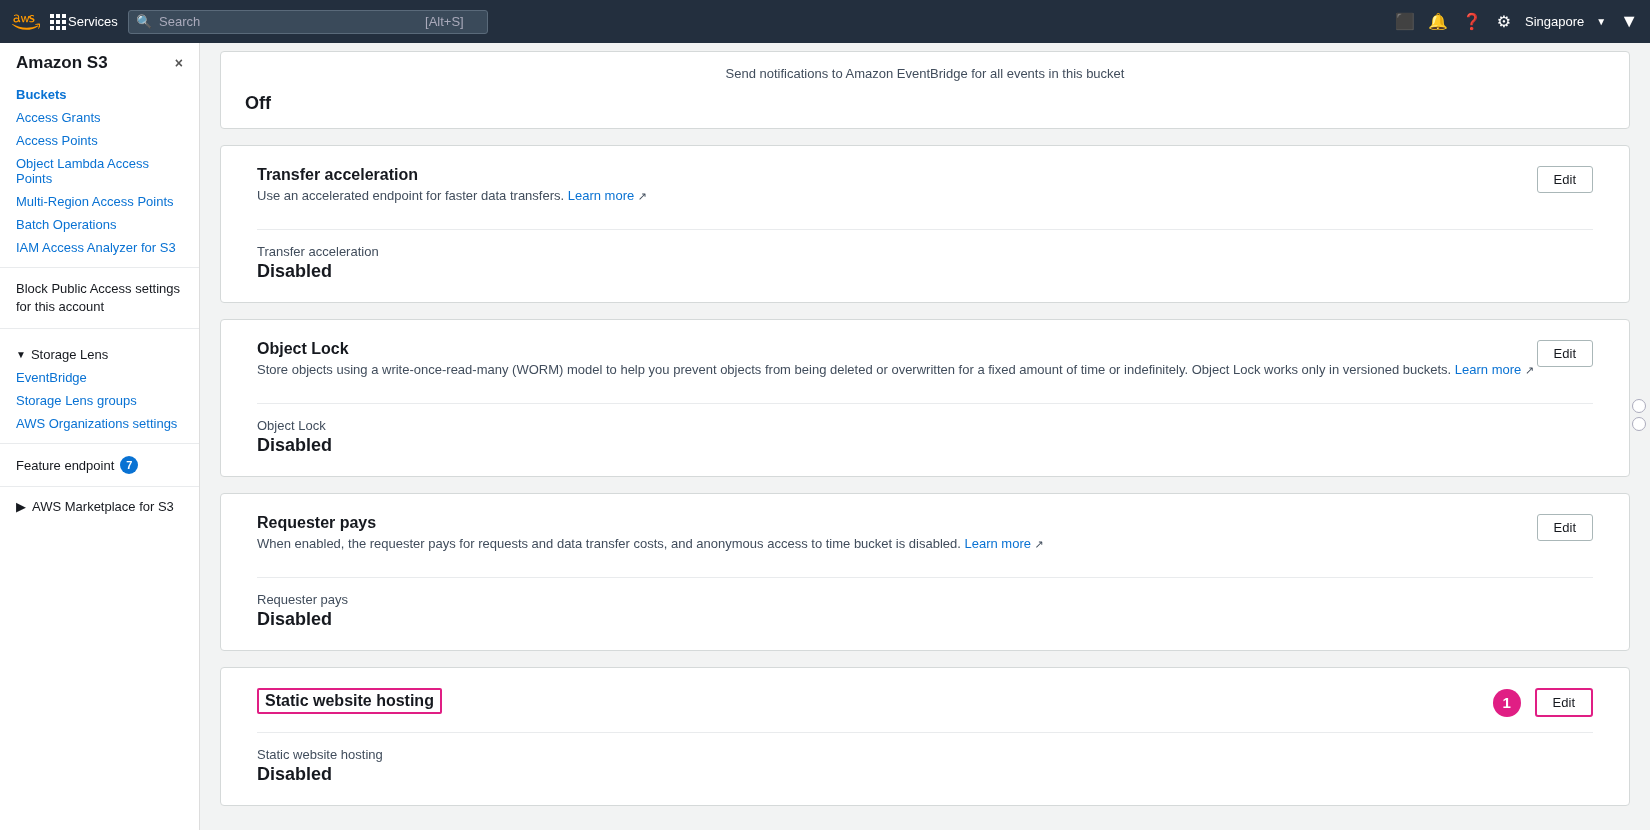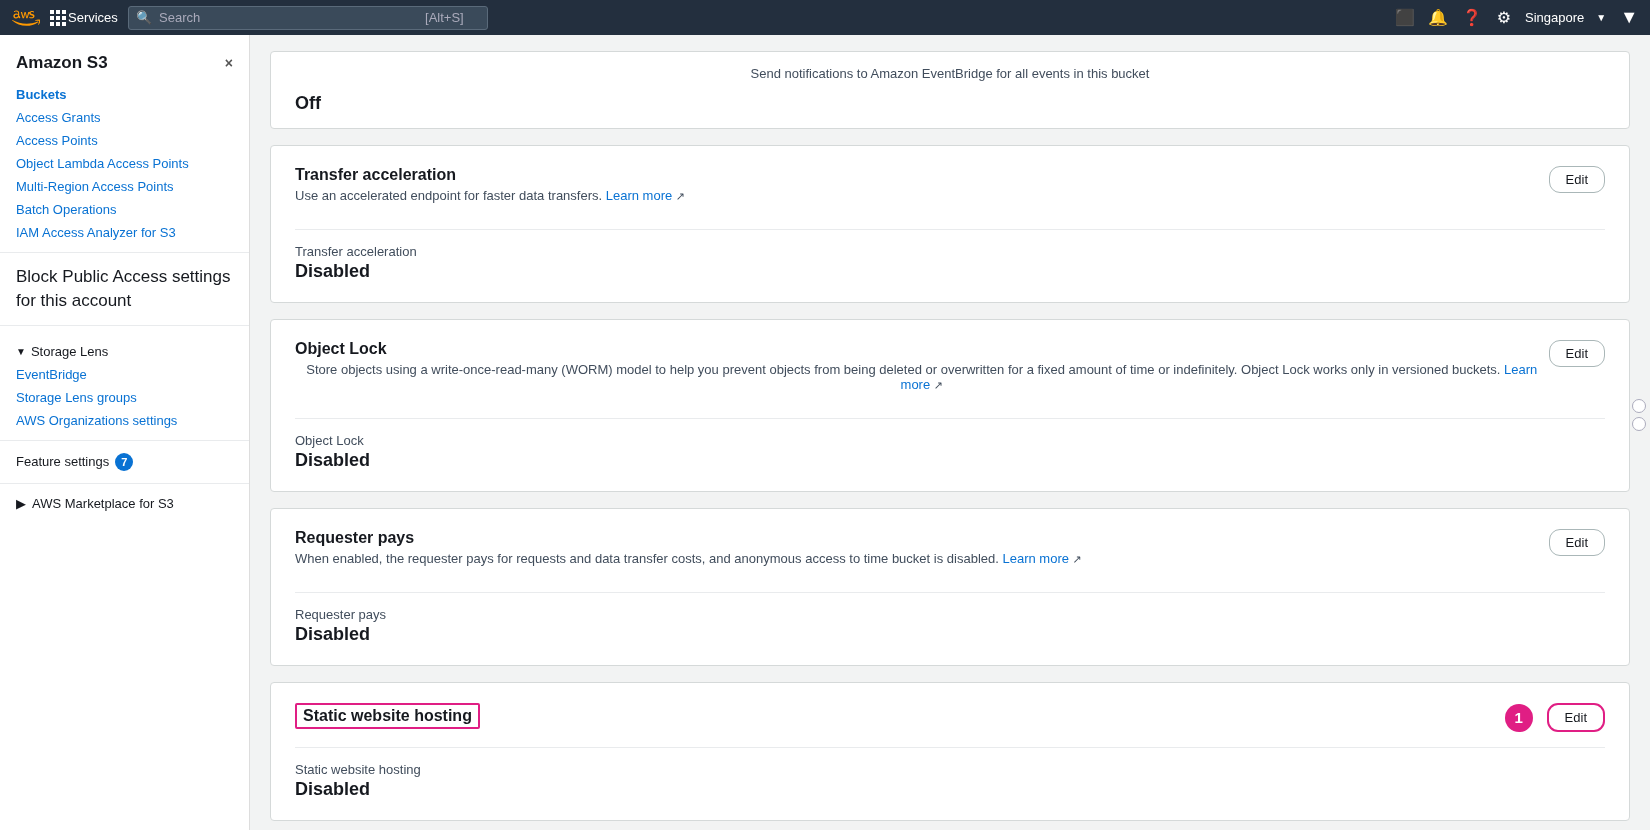--- a/index.html
+++ b/index.html
@@ -1,20 +1,20 @@
 <!DOCTYPE html>
 <html><head>
   <meta charset="utf-8">
   <style>
     * { box-sizing: border-box; margin: 0; padding: 0; }
     body { font-family: "Amazon Ember", "Helvetica Neue", Arial, sans-serif; font-size: 13px; background: #f2f3f3; color: #16191f; }
 
     
     .top-nav {
-      display: flex; align-items: center; background: #232f3e; height: 35px;
+      display: flex; align-items: center; background: #232f3e; height: 43px;
       padding: 0 12px; gap: 10px; position: fixed; top: 0; left: 0; right: 0; z-index: 100;
     }
     .aws-logo { width: 28px; height: 18px; }
     .services-btn { display: flex; align-items: center; gap: 4px; color: #fff; font-size: 13px; cursor: pointer; }
     .services-btn .grid-icon { display: grid; grid-template-columns: 1fr 1fr 1fr; gap: 2px; width: 14px; }
     .services-btn .grid-icon span { width: 4px; height: 4px; background: #fff; display: block; }
     .search-bar {
       display: flex; align-items: center; background: #3a4a5a; border: 1px solid #5a6a7a;
       border-radius: 3px; padding: 0 8px; height: 24px; flex: 0 0 360px; gap: 6px;
     }
@@ -23,76 +23,76 @@
     .search-bar .shortcut { color: #aab; font-size: 13px; }
     .top-nav-right { margin-left: auto; display: flex; align-items: center; gap: 14px; }
     .top-nav-icon { color: #fff; font-size: 16px; cursor: pointer; }
     .region-btn { color: #fff; font-size: 13px; cursor: pointer; display: flex; align-items: center; gap: 12px; }
 
     
     .layout { display: flex; margin-top: 35px; height: calc(100vh - 35px); }
 
     
     .sidebar {
-      width: 250px; background: #fff; border-right: 1px solid #ddd;
+      width: 200px; background: #fff; border-right: 1px solid #ddd;
       padding: 14px 0; overflow-y: auto; flex-shrink: 0;
     }
     .sidebar-title {
       font-size: 17px; font-weight: 700; padding: 4px 16px 10px; color: #16191f;
       display: flex; align-items: center; justify-content: space-between;
     }
     .sidebar-title .close-icon { cursor: pointer; color: #555; font-size: 14px; }
     .sidebar-link {
       display: block; padding: 4px 16px; font-size: 13px; color: #0972d3; cursor: pointer;
       text-decoration: none;
     }
     .sidebar-link.active { font-weight: 700; color: #0972d3; }
     .sidebar-section-header {
       padding: 10px 16px 4px; font-size: 13px; color: #16191f; cursor: pointer;
       display: flex; align-items: center; gap: 5px;
     }
     .sidebar-section-header .caret { font-size: 10px; }
     .sidebar-divider { border: none; border-top: 1px solid #e9ebed; margin: 8px 0; }
     .sidebar-item-plain {
-      display: block; padding: 4px 16px; font-size: 17px; color: #16191f; cursor: pointer;
+      display: block; padding: 4px 16px; font-size: 13px; color: #16191f; cursor: pointer;
     }
     .sidebar-feature {
       display: flex; align-items: center; gap: 6px; padding: 4px 16px; font-size: 13px; color: #16191f; cursor: pointer;
     }
     .badge {
       background: #0972d3; color: #fff; border-radius: 50%; width: 18px; height: 18px;
       display: inline-flex; align-items: center; justify-content: center; font-size: 11px; font-weight: 700;
     }
     .sidebar-marketplace {
       display: flex; align-items: center; gap: 6px; padding: 4px 16px; font-size: 13px; color: #16191f; cursor: pointer;
     }
 
     
     .main-content { flex: 1; overflow-y: auto; padding: 0; background: #f2f3f3; position: relative; }
 
     
     .card {
       background: #fff; border: 1px solid #d5d9d9; margin: 0 20px 16px; border-radius: 4px;
-      padding: 20px 24px;
+      padding: 20px 36px;
     }
     .card-header { display: flex; align-items: flex-start; justify-content: space-between; }
     .card-title { font-size: 16px; font-weight: 700; color: #16191f; margin-bottom: 4px; }
     .card-title.highlighted {
       border: 2px solid #e01e84; padding: 2px 6px; border-radius: 2px; display: inline-block;
     }
     .card-description { font-size: 13px; color: #414d5c; margin-bottom: 12px; text-align: center; }
     .card-description a { color: #0972d3; text-decoration: none; }
     .card-field-label { font-size: 13px; color: #414d5c; margin-bottom: 2px; }
     .card-field-value { font-size: 18px; font-weight: 700; color: #16191f; }
     .divider-line { border: none; border-top: 1px solid #e9ebed; margin: 14px 0; }
 
     
     .edit-btn {
       border: 1px solid #aab7b8; background: #fff; color: #16191f; padding: 5px 16px;
-      border-radius: 11px; font-size: 13px; cursor: pointer; white-space: nowrap; flex-shrink: 0;
+      border-radius: 3px; font-size: 13px; cursor: pointer; white-space: nowrap; flex-shrink: 0;
     }
 
     
     .step-badge {
       background: #e01e84; color: #fff; border-radius: 50%; width: 28px; height: 28px;
       display: inline-flex; align-items: center; justify-content: center; font-size: 15px;
       font-weight: 700; margin-right: 6px; flex-shrink: 0;
     }
 
     
@@ -180,21 +180,21 @@
     <div class="sidebar-section-header">
       <span class="caret">▼</span>
       <span>Storage Lens</span>
     </div>
     <a class="sidebar-link">EventBridge</a>
     <a class="sidebar-link">Storage Lens groups</a>
     <a class="sidebar-link">AWS Organizations settings</a>
 
     <hr class="sidebar-divider">
     <div class="sidebar-feature">
-      <span>Feature settings</span>
+      <span>Feature endpoint</span>
       <span class="badge">7</span>
     </div>
 
     <hr class="sidebar-divider">
     <div class="sidebar-marketplace">
       <span class="caret">▶</span>
       <span>AWS Marketplace for S3</span>
     </div>
   </aside>
 

